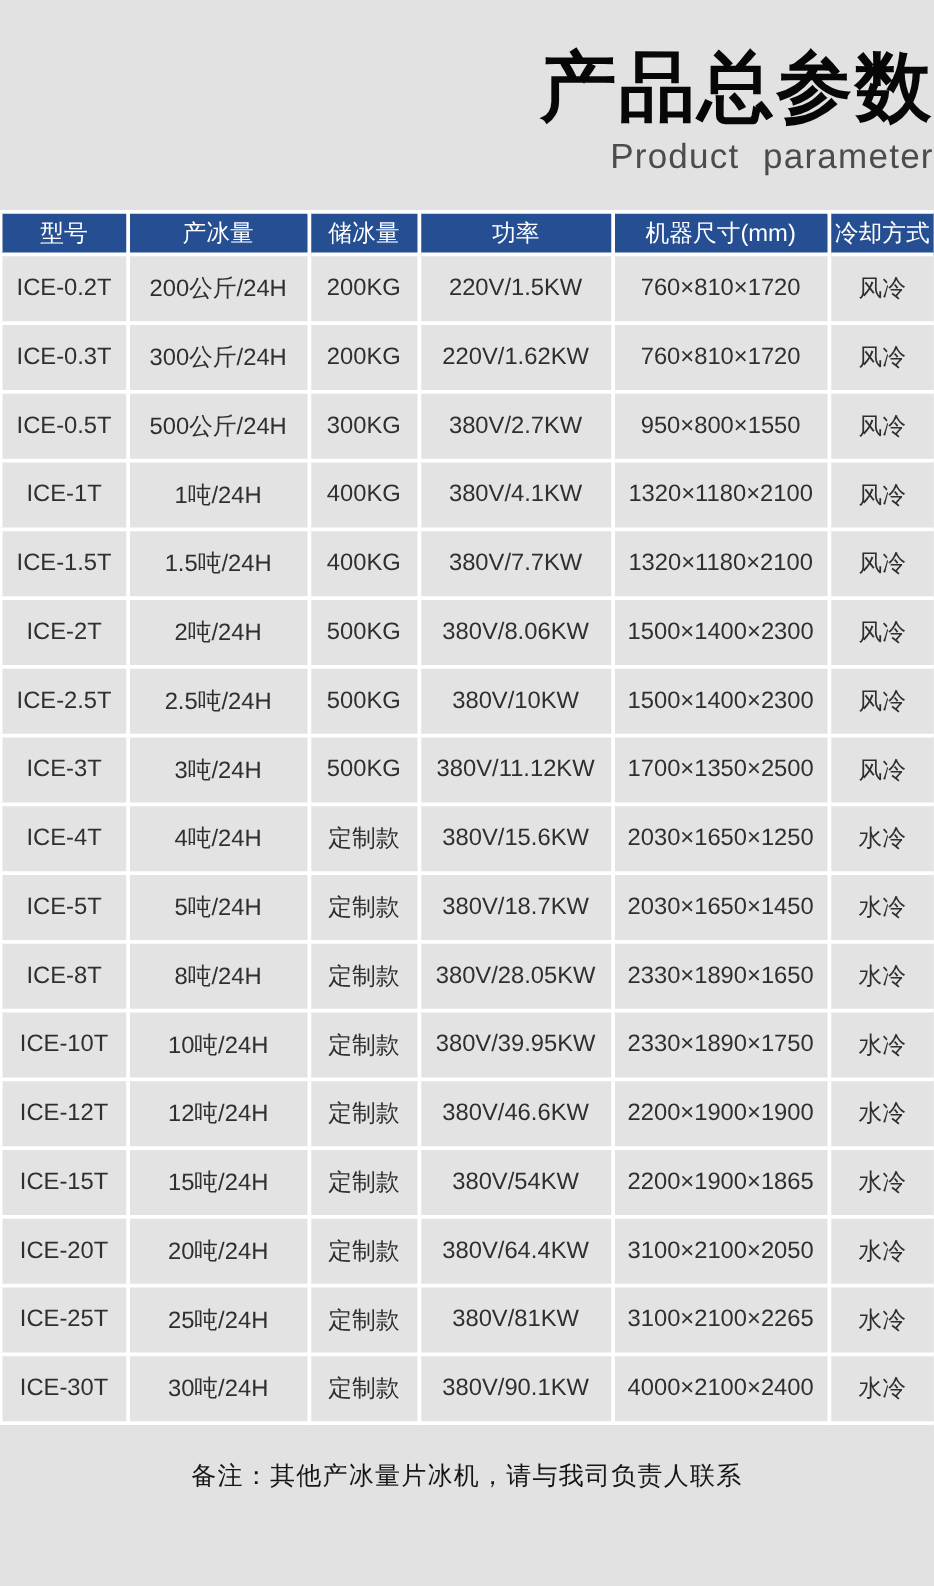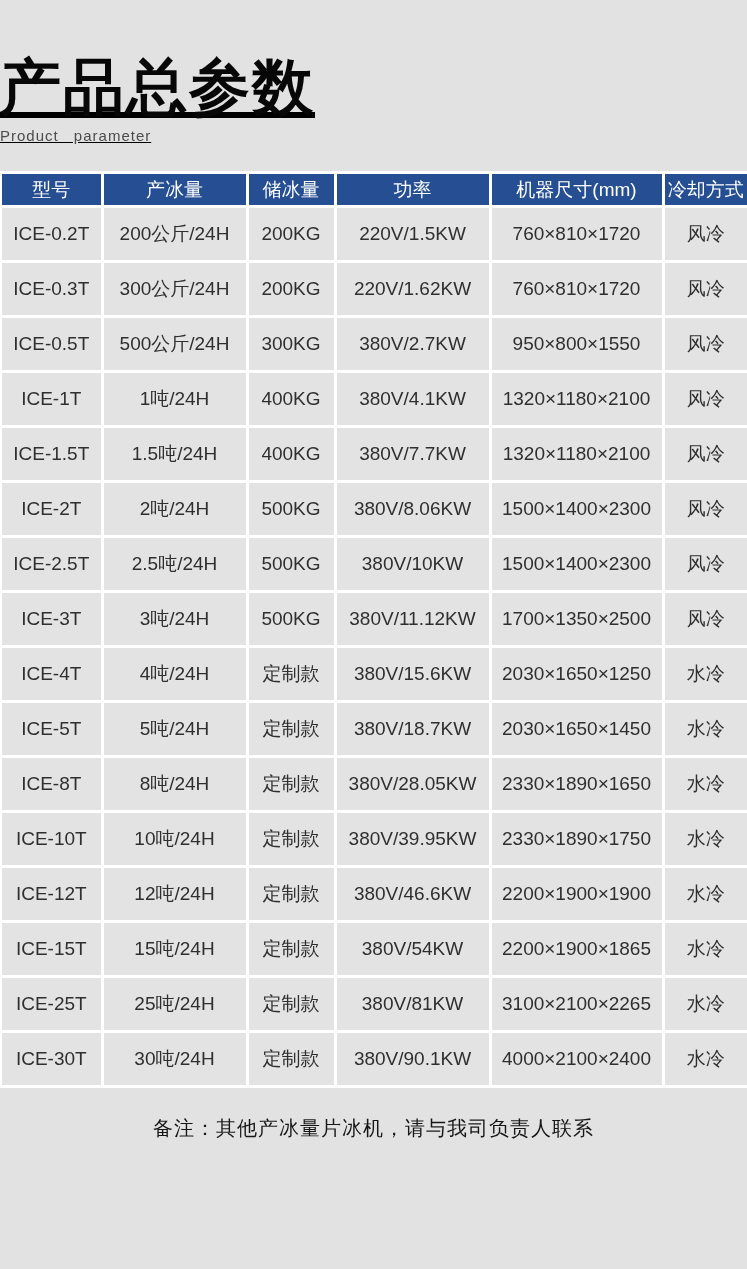--- a/index.html
+++ b/index.html
@@ -14,31 +14,31 @@
     --note-color:#161616;
   }
   html,body{margin:0;padding:0;}
   body{
     width:747px;height:1269px;
     background:var(--page-bg);
     font-family:"Liberation Sans","DejaVu Sans",sans-serif;
     overflow:hidden;
   }
   .page{width:747px;height:1269px;}
-  .hero{padding-top:52px;text-align:left;text-decoration:underline;}
+  .hero{padding-top:34px;text-align:right;}
   .title{
     font-size:61px;
     font-weight:bold;
     color:var(--title-color);
     letter-spacing:2px;
     line-height:1.15;
   }
   .subtitle{
     margin-top:5px;
-    font-size:15px;
+    font-size:28px;
     color:var(--subtitle-color);
     letter-spacing:1px;
     word-spacing:10px;
   }
   table.params{
     width:747px;
     margin-top:27px;
     border-collapse:collapse;
     table-layout:fixed;
   }
@@ -216,20 +216,28 @@
         </tr>
         <tr>
           <td>ICE-15T</td>
           <td>15吨/24H</td>
           <td>定制款</td>
           <td>380V/54KW</td>
           <td>2200×1900×1865</td>
           <td>水冷</td>
         </tr>
         <tr>
+          <td>ICE-20T</td>
+          <td>20吨/24H</td>
+          <td>定制款</td>
+          <td>380V/64.4KW</td>
+          <td>3100×2100×2050</td>
+          <td>水冷</td>
+        </tr>
+        <tr>
           <td>ICE-25T</td>
           <td>25吨/24H</td>
           <td>定制款</td>
           <td>380V/81KW</td>
           <td>3100×2100×2265</td>
           <td>水冷</td>
         </tr>
         <tr>
           <td>ICE-30T</td>
           <td>30吨/24H</td>

